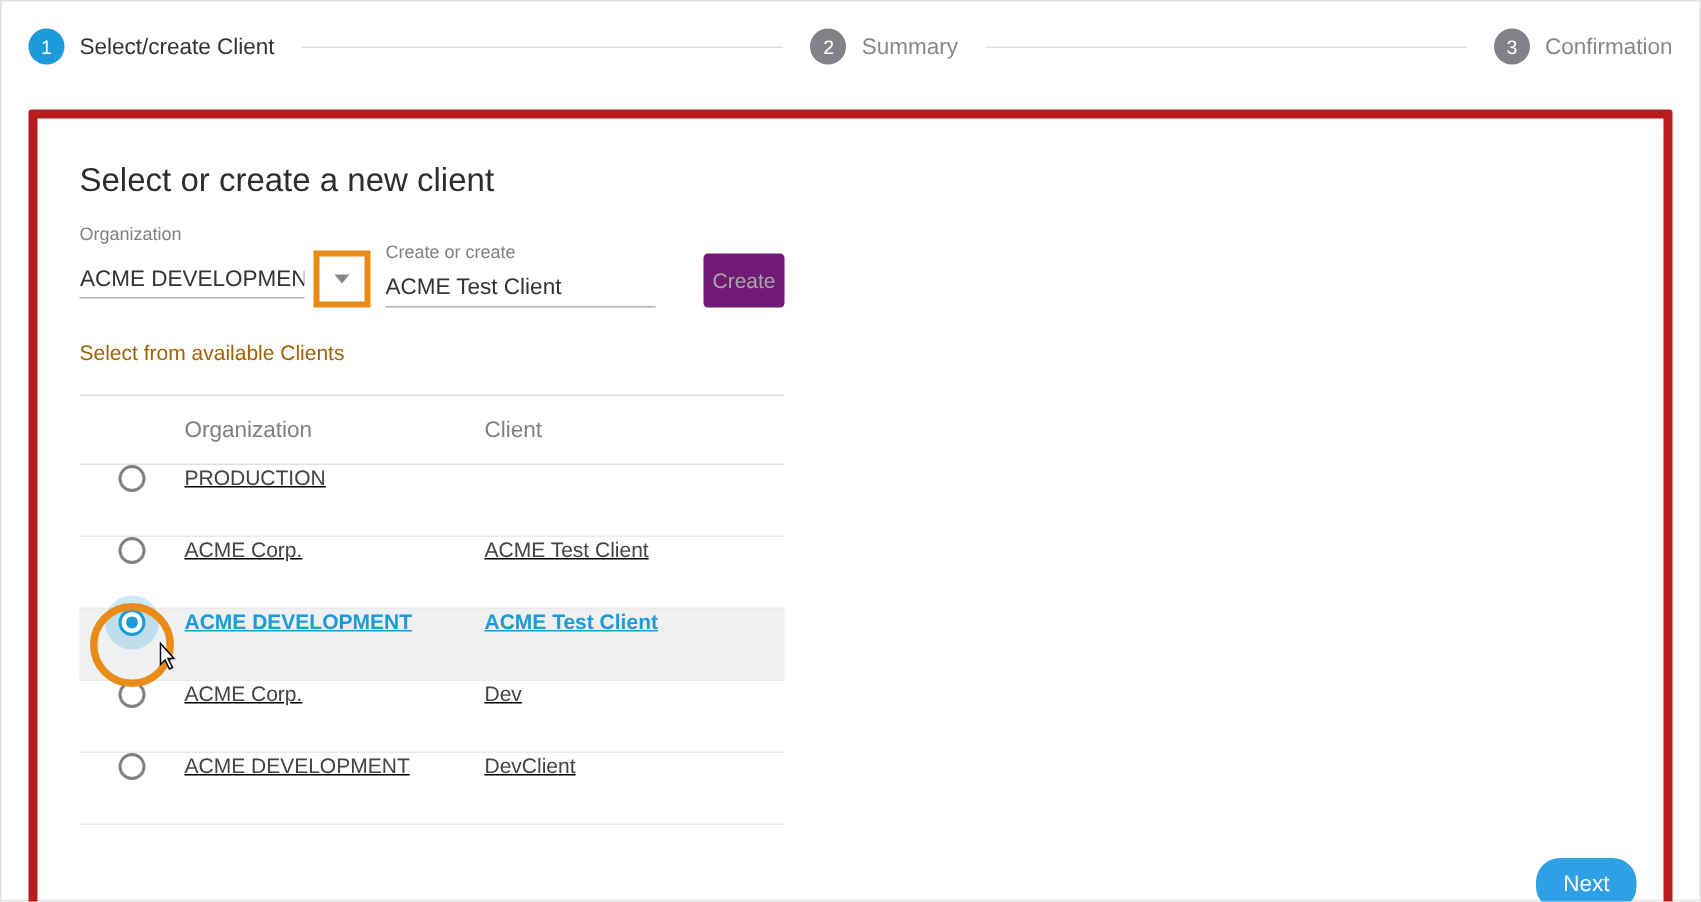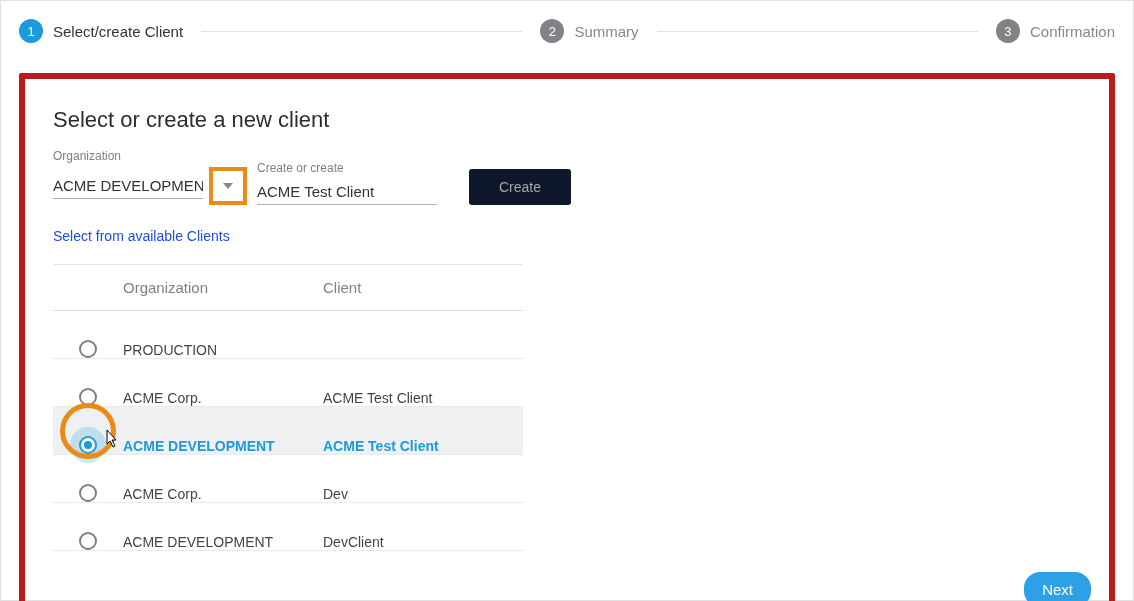--- a/index.html
+++ b/index.html
@@ -109,32 +109,32 @@
   .search-input {
     border: none;
     border-bottom: 1px solid #b0b0b0;
     font-size: 15px;
     color: #333;
     padding: 4px 0;
     width: 180px;
     outline: none;
   }
   .create-btn {
-    background: #0f172a;
+    background: #701a75;
     color: #a8a8a8;
     border: none;
-    padding: 10px 30px;
+    padding: 10px 6px;
     border-radius: 3px;
     font-size: 14px;
     margin-left: 22px;
     cursor: not-allowed;
   }
 
   .select-link {
-    color: #1d4ed8;
+    color: #a16207;
     font-size: 14px;
     text-decoration: none;
     cursor: pointer;
     display: inline-block;
     margin-bottom: 20px;
   }
 
   
   .table {
     width: 470px;
@@ -147,24 +147,25 @@
   }
   .col-radio { width: 70px; }
   .col-org { width: 200px; }
   .col-client { flex: 1; }
   .th {
     font-size: 15px;
     color: #808080;
   }
   .trow {
     display: flex;
-    align-items: flex-end;
+    align-items: flex-start;
     border-bottom: 1px solid #eaeaea;
     height: 48px;
     position: relative;
+    text-decoration: underline;
   }
   .trow.selected {
     background: #eef0f1;
     font-weight: 700;
     color: #1b9bd8;
   }
   .trow .td {
     font-size: 14px;
     color: #444;
   }

